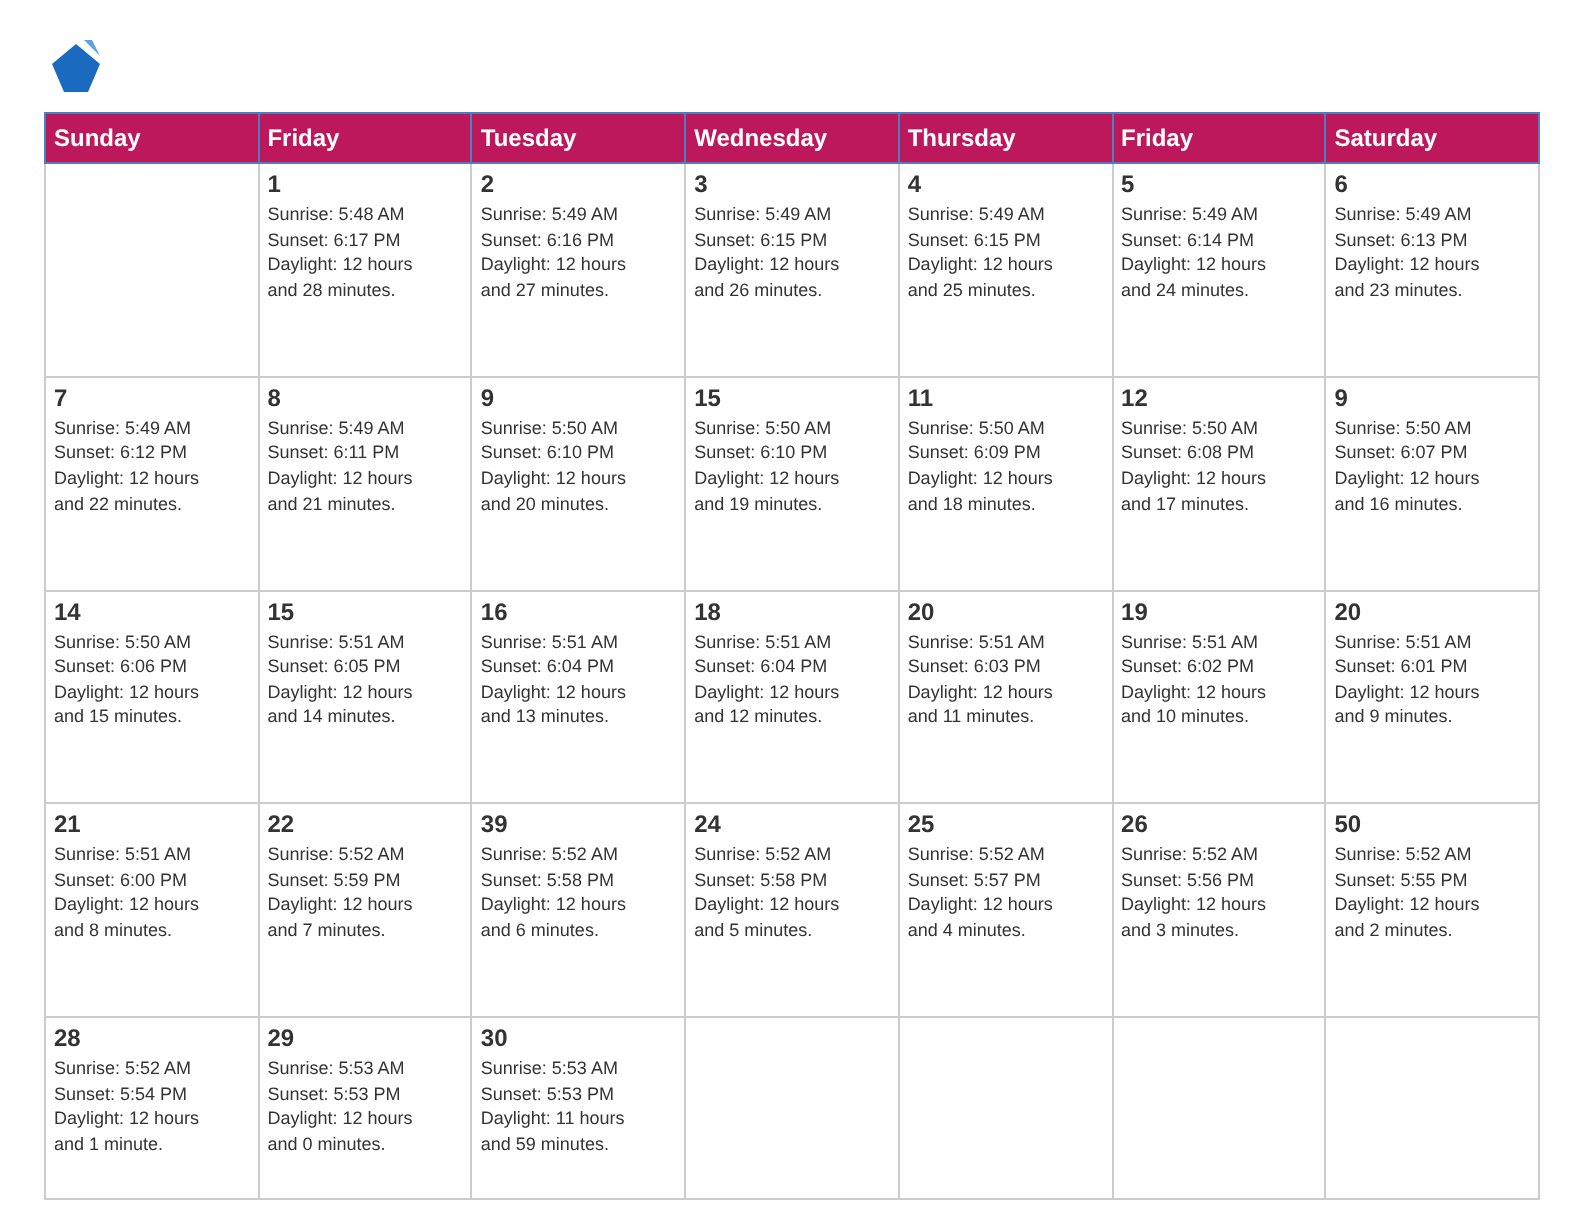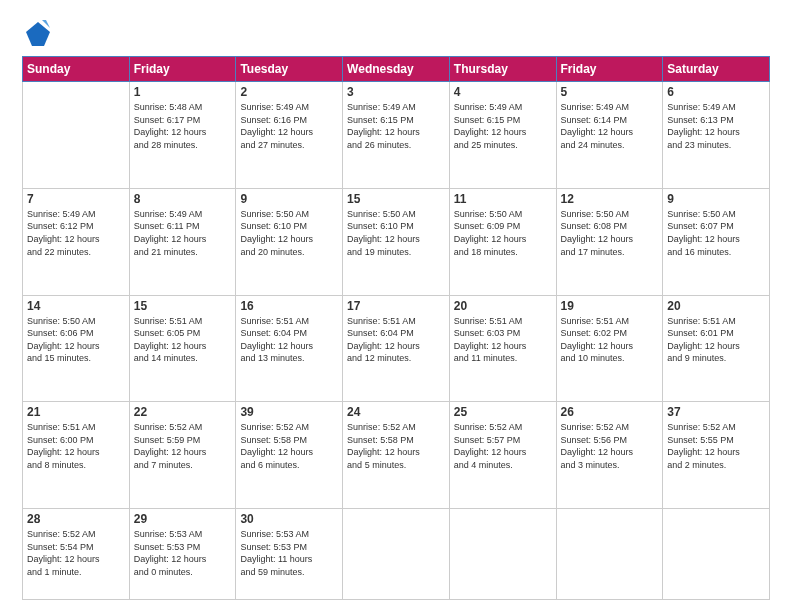--- a/index.html
+++ b/index.html
@@ -250,21 +250,21 @@
 and 14 minutes.</div>
           </td>
           <td>
             <span class="day-number">16</span>
             <div class="cell-info" style="white-space: pre-line;">Sunrise: 5:51 AM
 Sunset: 6:04 PM
 Daylight: 12 hours
 and 13 minutes.</div>
           </td>
           <td>
-            <span class="day-number">17</span>
+            <span class="day-number">18</span>
             <div class="cell-info" style="white-space: pre-line;">Sunrise: 5:51 AM
 Sunset: 6:04 PM
 Daylight: 12 hours
 and 12 minutes.</div>
           </td>
           <td>
             <span class="day-number">20</span>
             <div class="cell-info" style="white-space: pre-line;">Sunrise: 5:51 AM
 Sunset: 6:03 PM
 Daylight: 12 hours
@@ -322,21 +322,21 @@
 and 4 minutes.</div>
           </td>
           <td>
             <span class="day-number">26</span>
             <div class="cell-info" style="white-space: pre-line;">Sunrise: 5:52 AM
 Sunset: 5:56 PM
 Daylight: 12 hours
 and 3 minutes.</div>
           </td>
           <td>
-            <span class="day-number">37</span>
+            <span class="day-number">50</span>
             <div class="cell-info" style="white-space: pre-line;">Sunrise: 5:52 AM
 Sunset: 5:55 PM
 Daylight: 12 hours
 and 2 minutes.</div>
           </td>
         </tr>
         <tr class="last-row">
           <td>
             <span class="day-number">28</span>
             <div class="cell-info" style="white-space: pre-line;">Sunrise: 5:52 AM

